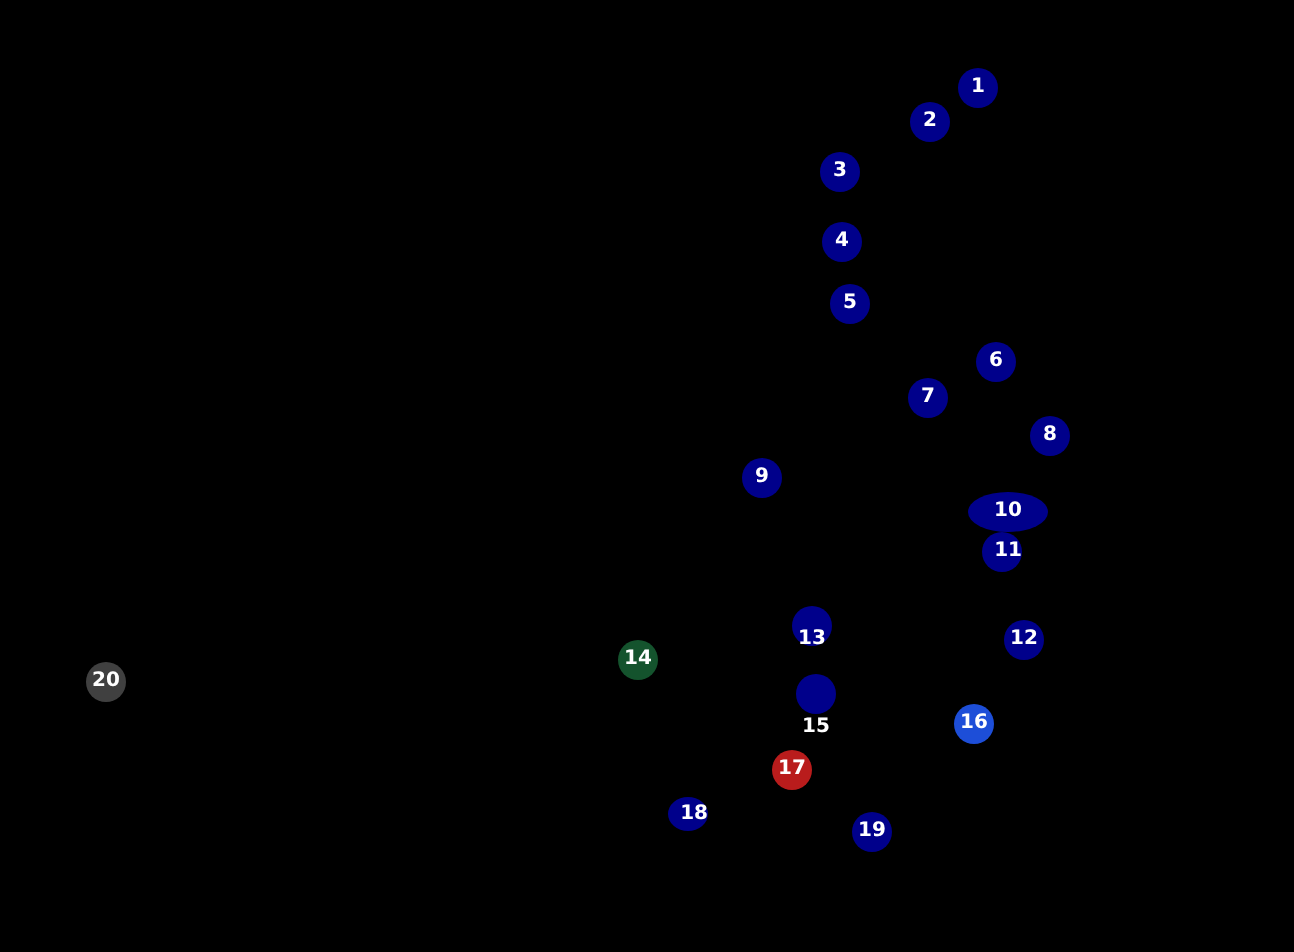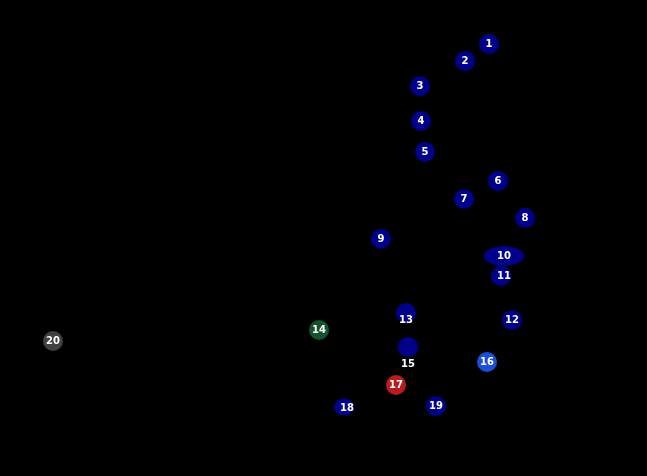--- a/index.html
+++ b/index.html
@@ -87,19 +87,19 @@
     </div>
     <div class="graph-node" style="left: 487px; top: 362px; background: #1d4ed8; width: 20px; height: 20px;">
       <span class="node-label" style="color: rgb(255, 255, 255);">16</span>
     </div>
     <div class="graph-node" style="left: 396px; top: 385px; background: #b91c1c; width: 20px; height: 20px;">
       <span class="node-label" style="color: rgb(255, 255, 255);">17</span>
     </div>
     <div class="graph-node" style="left: 344px; top: 407px; background: rgb(0, 0, 139); width: 20px; height: 17px; justify-content: flex-end;">
       <span class="node-label" style="color: rgb(255, 255, 255);">18</span>
     </div>
-    <div class="graph-node" style="left: 436px; top: 406px; background: rgb(0, 0, 139); width: 20px; height: 20px;">
+    <div class="graph-node" style="left: 436px; top: 416px; background: rgb(0, 0, 139); width: 20px; height: 20px;">
       <span class="node-label" style="color: rgb(255, 255, 255);">19</span>
     </div>
     <div class="graph-node" style="left: 53px; top: 341px; background: #404040; width: 20px; height: 20px;">
       <span class="node-label" style="color: rgb(255, 255, 255);">20</span>
     </div>
   </div>
 
 </body></html>

